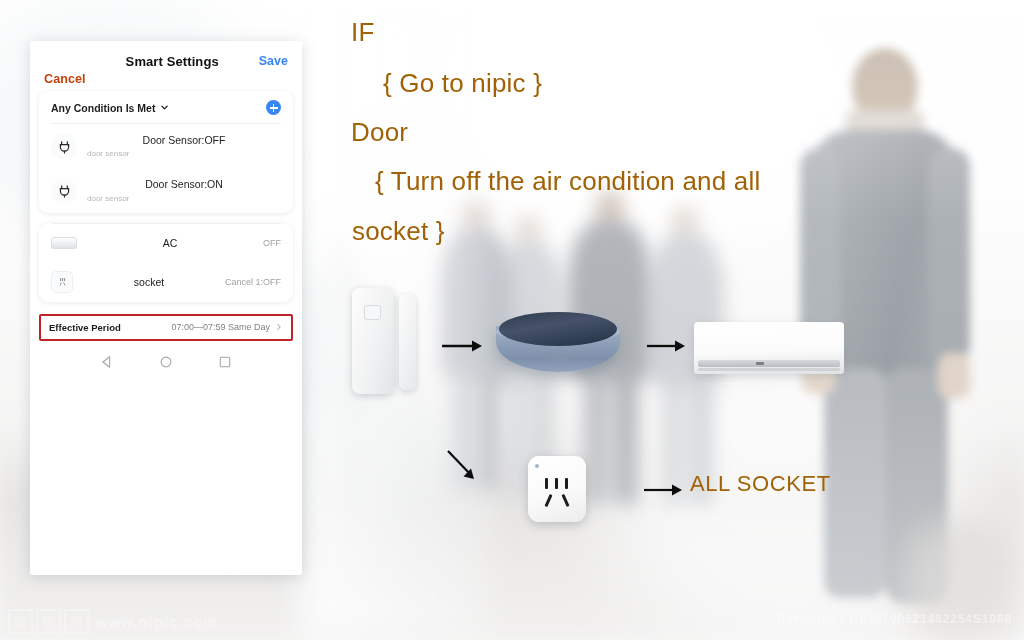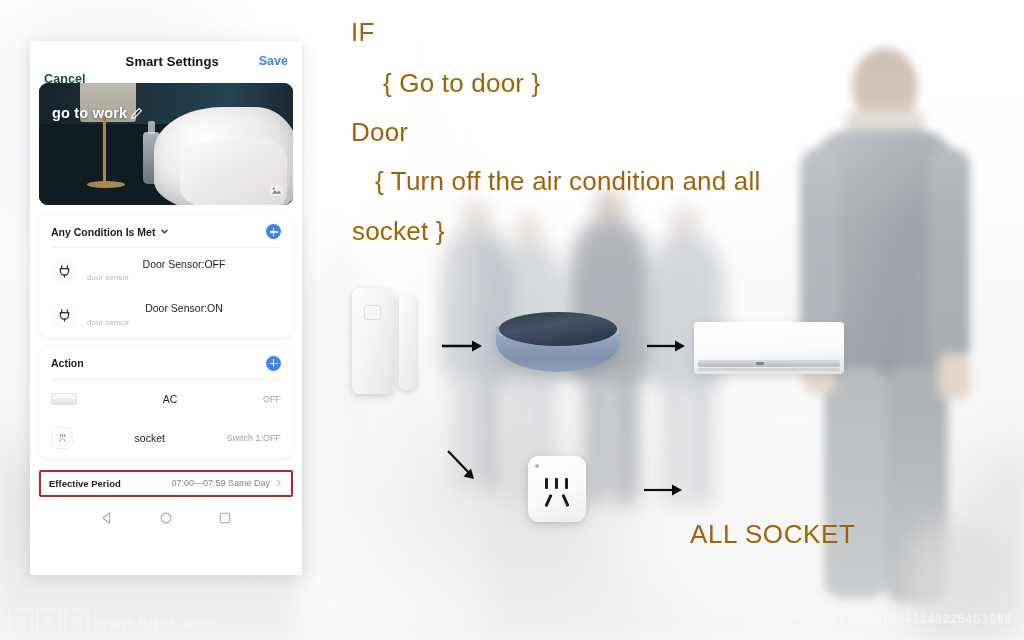--- a/index.html
+++ b/index.html
@@ -38,21 +38,21 @@
     position:absolute;left:30px;top:41px;width:272px;height:534px;
     background:#ffffff;
     box-shadow:0 2px 14px rgba(90,100,110,.22);
     overflow:hidden;
     border-radius:2px;
   }
   .phone-top{
     height:40px;display:flex;align-items:center;justify-content:space-between;
     padding:0 14px;background:#ffffff;box-sizing:border-box;
   }
-  .nav-cancel{font-size:12.5px;color:#14532d;font-weight:700;letter-spacing:.1px;margin-top:35px;}
+  .nav-cancel{font-size:12.5px;color:#c2410c;font-weight:700;letter-spacing:.1px;margin-top:35px;}
   .nav-title{font-size:13px;color:#111;font-weight:700;letter-spacing:.1px;}
   .nav-save{font-size:12.5px;color:#3a86f0;font-weight:700;}
 
   .hero{
     position:relative;margin:2px 9px 0 9px;height:122px;border-radius:9px;overflow:hidden;
     background:#1d2b33;
   }
   .hero-wall{position:absolute;inset:0;background:linear-gradient(100deg,#16222a 0%,#1d333f 42%,#254352 70%,#16222a 100%);}
   .hero-head{position:absolute;left:0;top:34%;width:62%;height:66%;background:#101b22;border-radius:3px;}
   .hero-pillow{position:absolute;right:-6px;top:20%;width:57%;height:86%;
@@ -114,21 +114,21 @@
   .androidnav{height:30px;display:flex;align-items:center;justify-content:space-around;padding:0 48px;box-sizing:border-box;margin-top:6px;}
   .nav-ic{opacity:.55;}
 
   
   .ann{position:absolute;color:#a16207;font-size:26px;line-height:1;letter-spacing:.2px;white-space:nowrap;}
   .ann-if{left:351px;top:19px;}
   .ann-go{left:383px;top:70px;}
   .ann-then{left:351px;top:119px;}
   .ann-turn{left:375px;top:168px;}
   .ann-sock{left:352px;top:218px;}
-  .ann-all{left:690px;top:473px;font-size:26px;letter-spacing:.6px;margin-top:48px;}
+  .ann-all{left:690px;top:473px;font-size:22px;letter-spacing:.6px;}
 
   .arrow{position:absolute;}
 
   
   .dev{position:absolute;}
   .door-a{position:absolute;left:0;top:0;width:42px;height:106px;border-radius:8px;
     background:linear-gradient(105deg,#fdfdfd 0%,#f1f2f3 55%,#e2e4e6 100%);
     box-shadow:0 2px 7px rgba(120,125,130,.35);}
   .door-a:after{content:"";position:absolute;left:12px;top:17px;width:15px;height:13px;border-radius:3px;
     border:1.4px solid #dadde0;background:#f6f7f8;}
@@ -233,41 +233,20 @@
   </div>
 
   <div class="phone">
 
     <div class="phone-top">
       <div class="nav-cancel">Cancel</div>
       <div class="nav-title">Smart Settings</div>
       <div class="nav-save">Save</div>
     </div>
 
-    <div class="hero">
-      <div class="hero-wall"></div>
-      <div class="hero-head"></div>
-      <div class="hero-shade"></div>
-      <div class="hero-pole"></div>
-      <div class="hero-base"></div>
-      <div class="hero-bottle"></div>
-      <div class="hero-pillow"></div>
-      <div class="hero-pillow2"></div>
-      <div class="hero-title">
-        <span>go to work</span>
-        <svg class="pencil-ic" viewBox="0 0 16 16">
-          <path d="M11.2 1.9 14 4.7 5.6 13.1 2.2 13.8 2.9 10.4Z" fill="none" stroke="#ffffff" stroke-width="1.3"></path>
-        </svg>
-      </div>
-      <svg class="hero-imgic" viewBox="0 0 16 16">
-        <rect x="1" y="2.5" width="14" height="11" rx="2.5" fill="rgba(255,255,255,.55)"></rect>
-        <path d="M3 11.5 6.4 7.6 8.6 10 10.6 8 13 11.5Z" fill="#6c737a"></path>
-        <circle cx="5" cy="6" r="1.2" fill="#6c737a"></circle>
-      </svg>
-    </div>
 
     <div class="card">
       <div class="card-head">
         <div class="card-head-l">
           <span>Any Condition Is Met</span>
           <svg class="chev-d" viewBox="0 0 12 12">
             <path d="M2.5 4.2 6 7.8 9.5 4.2" fill="none" stroke="#1c1c1c" stroke-width="1.8" stroke-linecap="round" stroke-linejoin="round"></path>
           </svg>
         </div>
         <div class="plus-btn"></div>
@@ -297,26 +276,20 @@
           </svg>
         </div>
         <div class="row-txt">
           <div class="row-t">Door Sensor:ON</div>
           <div class="row-s">door sensor</div>
         </div>
       </div>
     </div>
 
     <div class="card">
-      <div class="card-head">
-        <div class="card-head-l">
-          <span>Action</span>
-        </div>
-        <div class="plus-btn"></div>
-      </div>
       <div class="divider"></div>
 
       <div class="row">
         <div class="ac-ic"></div>
         <div class="row-txt">
           <div class="row-t">AC</div>
         </div>
         <div class="row-v">OFF</div>
       </div>
 
@@ -325,21 +298,21 @@
           <svg width="13" height="13" viewBox="0 0 16 16">
             <rect x="5" y="3.6" width="1.3" height="4" rx=".6" fill="#8d9298"></rect>
             <rect x="7.4" y="3.6" width="1.3" height="4" rx=".6" fill="#8d9298"></rect>
             <rect x="9.8" y="3.6" width="1.3" height="4" rx=".6" fill="#8d9298"></rect>
             <path d="M6.4 9.6 5 12.4M9.6 9.6 11 12.4" stroke="#8d9298" stroke-width="1.2" stroke-linecap="round"></path>
           </svg>
         </div>
         <div class="row-txt">
           <div class="row-t">socket</div>
         </div>
-        <div class="row-v">Switch 1:OFF</div>
+        <div class="row-v">Cancel 1:OFF</div>
       </div>
     </div>
 
     <div class="period">
       <div class="period-l">Effective Period</div>
       <div class="period-r">
         <span>07:00—07:59 Same Day</span>
         <svg class="chev-r" viewBox="0 0 12 12">
           <path d="M4.2 2.2 8 6 4.2 9.8" fill="none" stroke="#8a8e93" stroke-width="1.4" stroke-linecap="round" stroke-linejoin="round"></path>
         </svg>
@@ -353,21 +326,21 @@
       <svg class="nav-ic" width="14" height="14" viewBox="0 0 16 16">
         <circle cx="8" cy="8" r="5.6" fill="none" stroke="#55585c" stroke-width="1.2"></circle>
       </svg>
       <svg class="nav-ic" width="14" height="14" viewBox="0 0 16 16">
         <rect x="2.6" y="2.6" width="10.8" height="10.8" rx="1.4" fill="none" stroke="#55585c" stroke-width="1.2"></rect>
       </svg>
     </div>
   </div>
 
   <div class="ann ann-if">IF</div>
-  <div class="ann ann-go">{ Go to door }</div>
+  <div class="ann ann-go">{ Go to nipic }</div>
   <div class="ann ann-then">Door</div>
   <div class="ann ann-turn">{ Turn off the air condition and all</div>
   <div class="ann ann-sock">socket }</div>
   <div class="ann ann-all">ALL SOCKET</div>
 
   <div class="dev" style="left:352px;top:288px;width:70px;height:110px;">
     <div class="door-a"></div>
     <div class="door-b"></div>
   </div>
 

